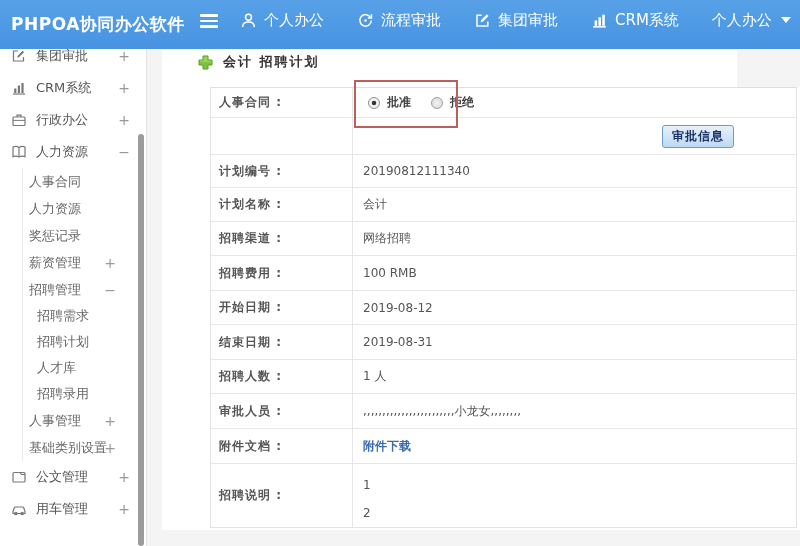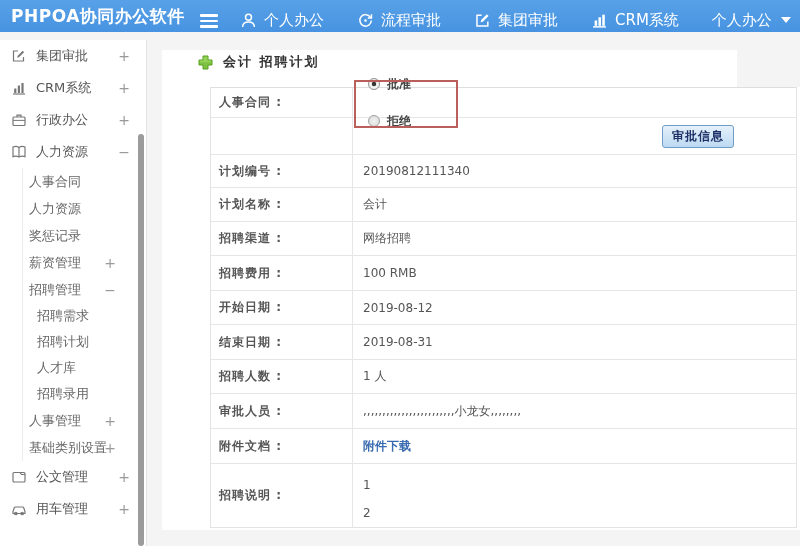--- a/index.html
+++ b/index.html
@@ -1,21 +1,21 @@
 <!DOCTYPE html>
 <html><head>
 <meta charset="utf-8">
 <style>
   * { margin:0; padding:0; box-sizing:border-box; }
   html,body { width:800px; height:546px; overflow:hidden;
     font-family:"DejaVu Sans","Liberation Sans",sans-serif; }
   body { position:relative; background:#f4f4f4; }
 
   
-  .header { position:absolute; left:0; top:0; width:800px; height:32px;
+  .header { position:absolute; left:0; top:0; width:800px; height:49px;
     background:linear-gradient(#58a1e8,#4793e1); display:flex; align-items:center; z-index:10; }
   .logo { color:#fff; font-size:17px; font-weight:bold; padding-left:11px; letter-spacing:.5px; white-space:nowrap; }
   .hamburger { position:absolute; left:200px; top:11px; width:20px; height:18px; cursor:pointer; }
   .hamburger span { display:block; width:18px; height:2.5px; background:#fff; margin:3px 0; border-radius:1px; }
   .nav { position:absolute; left:240px; top:0; height:40px; display:flex; align-items:center; gap:33px; }
   .nav-item { display:flex; align-items:center; gap:7px; color:#fff; font-size:15px; cursor:pointer; white-space:nowrap; }
   .nav-item svg { display:block; }
   .caret { width:0; height:0; border-left:5px solid transparent; border-right:5px solid transparent;
     border-top:6px solid #fff; margin-left:2px; }
 
@@ -42,21 +42,21 @@
 
   .form-table { position:absolute; left:62px; top:47px; width:587px; z-index:3; background:#fff;
     border:1px solid #e3e3e3; border-top:1px solid #dedede; font-size:12px; color:#555; }
   .row { display:flex; border-bottom:1px solid #e6e6e6; }
   .row:last-child { border-bottom:none; }
   .cell-l { width:142px; flex:0 0 142px; border-right:1px solid #e6e6e6; display:flex; align-items:center;
     padding-left:8px; color:#555; font-weight:bold; letter-spacing:1px; }
   .cell-v { flex:1; display:flex; align-items:center; padding-left:10px; color:#555; }
   .h31{height:30px} .h37{height:37px} .h33{height:33px} .h34{height:34px} .h35{height:35px} .h64{height:63px}
 
-  .radio-group { display:flex; align-items:center; gap:20px; margin-left:5px;flex-direction:column; }
+  .radio-group { display:flex; align-items:center; gap:20px; margin-left:5px; }
   .radio-opt { display:flex; align-items:center; gap:7px; font-weight:bold; color:#444; cursor:pointer; }
   .radio { width:12px; height:12px; border-radius:50%; border:1px solid #8f8f8f;
     background:radial-gradient(#fff, #e9e9e9); position:relative; }
   .radio.sel::after { content:""; position:absolute; left:3px; top:3px; width:4px; height:4px;
     border-radius:50%; background:#333; box-shadow:0 0 1px #000; }
   .radio.unsel { background:radial-gradient(#f2f2f2,#d9d9d9); border-color:#9e9e9e; }
 
   .approve-btn { margin-left:auto; margin-right:62px; height:23px; padding:0 9px;
     background:linear-gradient(#e6f1fb,#bcd9f2); border:1px solid #6f9dc6; border-radius:3px;
     font-size:12px; font-weight:bold; color:#1c2f66; letter-spacing:1px; cursor:pointer;

